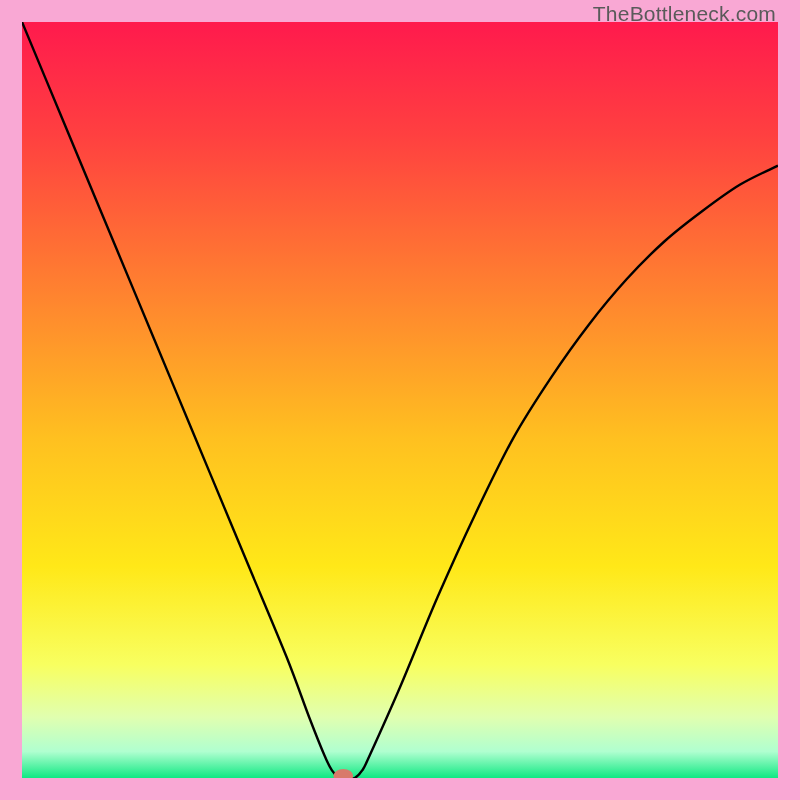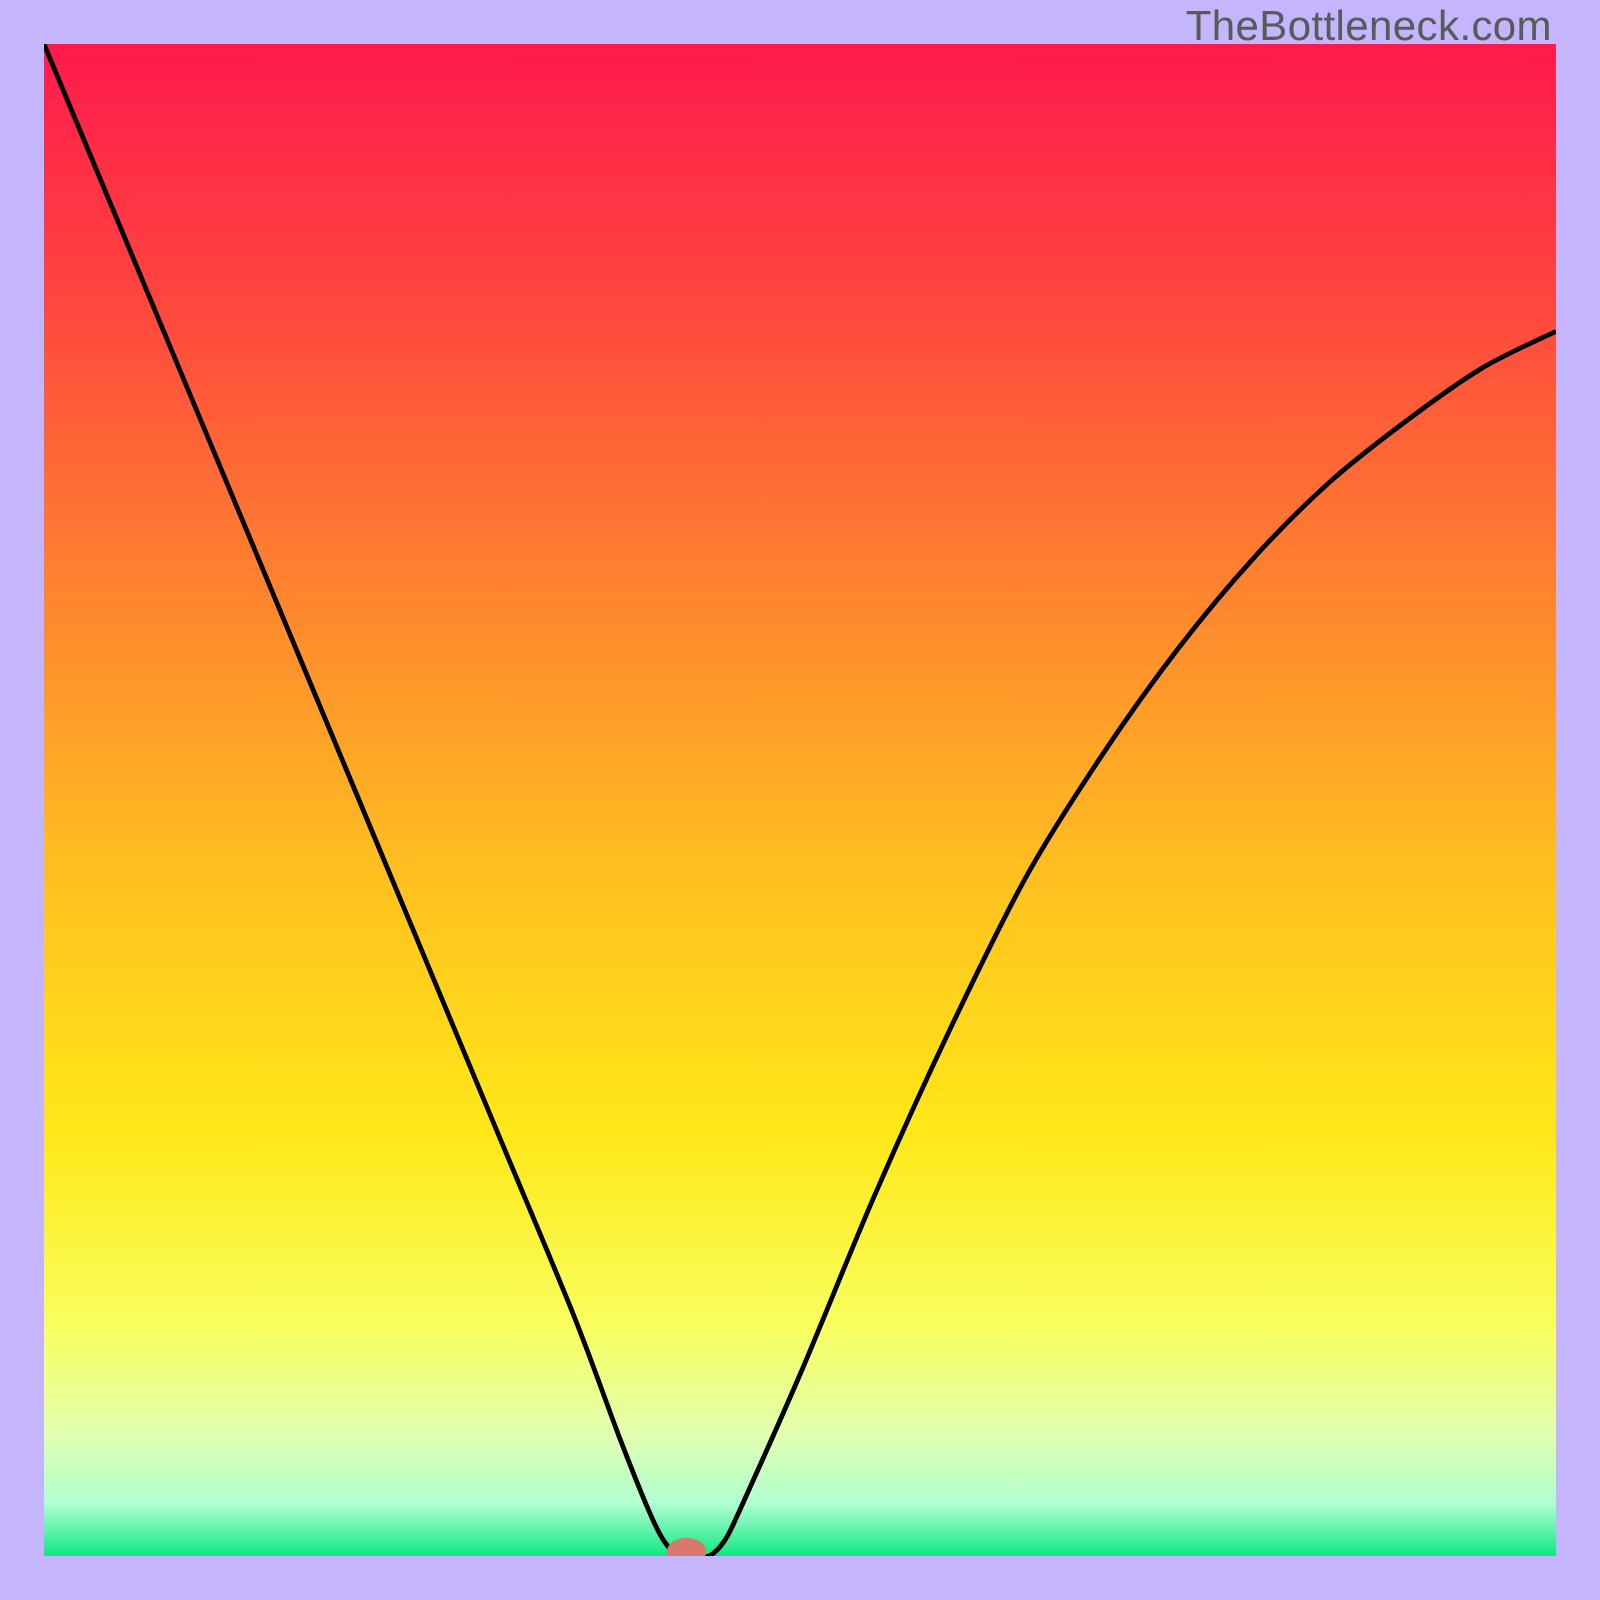--- a/index.html
+++ b/index.html
@@ -8,21 +8,21 @@
     width: 800px;
     height: 800px;
     background: #000;
     overflow: hidden;
     font-family: Arial, sans-serif;
   }
   .container {
     position: relative;
     width: 800px;
     height: 800px;
-    background: #c4b5fd;
+    background: #f9a8d4;
   }
   .plot-area {
     position: absolute;
     left: 22px;
     top: 22px;
     width: 756px;
     height: 756px;
   }
   .watermark {
     position: absolute;

